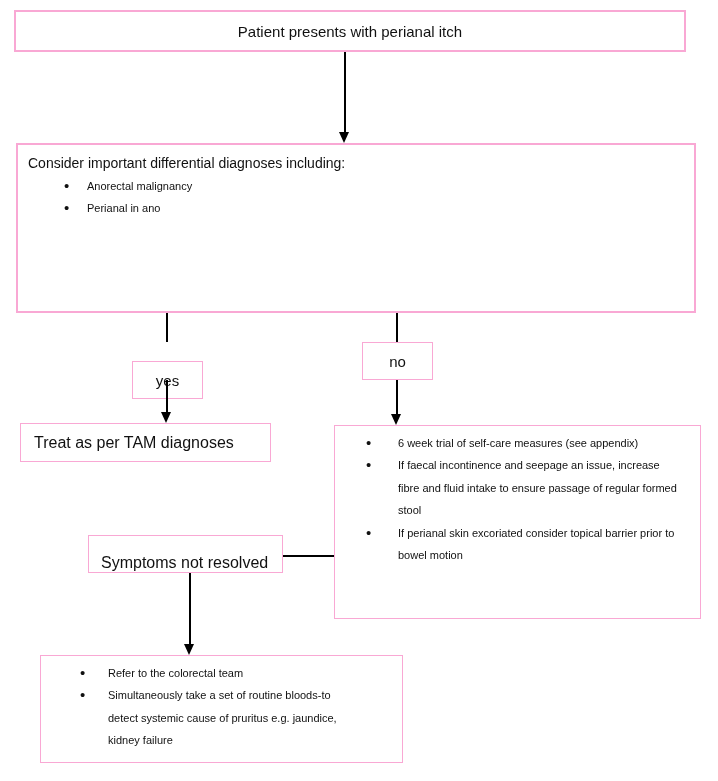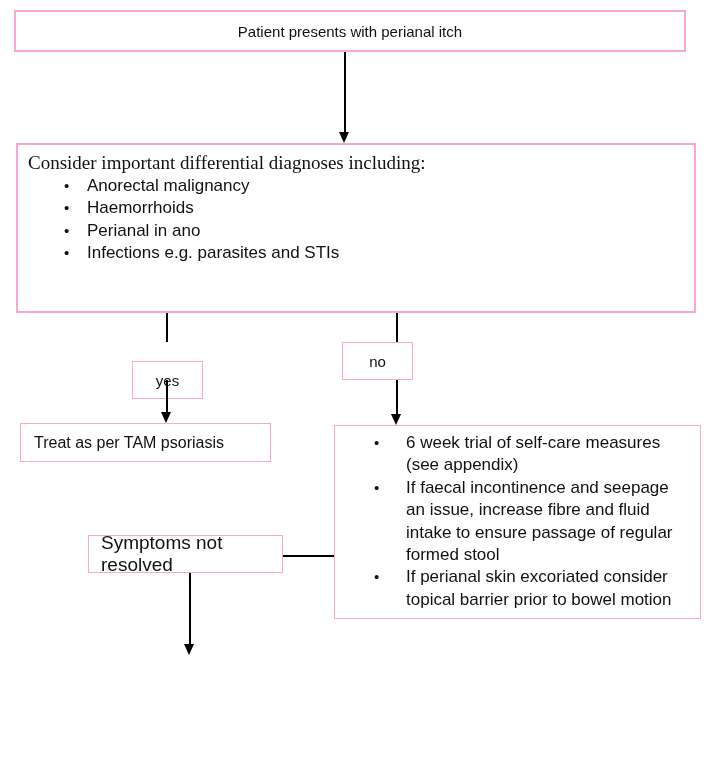--- a/index.html
+++ b/index.html
@@ -30,32 +30,32 @@
   .left-text {
     display: flex;
     align-items: center;
     justify-content: flex-start;
     font-size: 15.5px;
   }
 
   .node-start    { left: 14px;  top: 10px;  width: 672px; height: 42px; }
   .node-diff     { left: 16px;  top: 143px; width: 680px; height: 170px; padding: 6px 10px 0 10px; }
   .node-yes      { left: 132px; top: 342px; width: 71px;  height: 38px; margin-top: 19px; }
-  .node-no       { left: 342px; top: 342px; width: 71px;  height: 38px; }
+  .node-no       { left: 362px; top: 342px; width: 71px;  height: 38px; }
   .node-treat    { left: 20px;  top: 423px; width: 251px; height: 39px; padding-left: 13px; font-size: 16px; }
-  .node-selfcare { left: 334px; top: 425px; width: 367px; height: 194px; padding: 6px 10px 0 10px; }
-  .node-symptoms { left: 88px;  top: 535px; width: 195px; height: 38px; padding-left: 12px; font-size: 19px; }
+  .node-selfcare { left: 334px; top: 425px; width: 367px; height: 194px; padding: 6px 10px 0 2px; }
+  .node-symptoms { left: 88px;  top: 535px; width: 195px; height: 38px; padding-left: 12px; font-size: 16px; align-items: flex-end; }
   .node-refer    { left: 40px;  top: 655px; width: 363px; height: 108px; padding: 6px 10px 0 10px; }
 
-  .diff-heading { font-size: 19px; line-height: 24px; font-family: Liberation Serif, serif; }
+  .diff-heading { font-size: 14px; line-height: 24px; }
 
   ul.bullets { list-style: none; }
   ul.bullets li {
     display: flex;
-    font-size: 17px;
+    font-size: 11px;
     line-height: 22.4px;
   }
   ul.bullets li::before {
     content: "\2022";
     flex: 0 0 auto;
     font-size: 15px;
   }
   .node-diff ul.bullets { margin-left: 36px; }
   .node-diff ul.bullets li::before { width: 23px; }
   .node-selfcare ul.bullets { margin-left: 29px; }
@@ -87,27 +87,21 @@
   <div class="vline" style="left:344px; top:52px; height:81px;"></div>
   <div class="arrowhead" style="left:339px; top:132px;"></div>
 
   <div class="node thick node-diff">
     <div class="diff-heading">Consider important differential diagnoses including:</div>
     <ul class="bullets">
       <li>
           <span>Anorectal malignancy</span>
         </li>
       <li>
-          <span>Haemorrhoids</span>
-        </li>
-      <li>
           <span>Perianal in ano</span>
-        </li>
-      <li>
-          <span>Infections e.g. parasites and STIs</span>
         </li>
     </ul>
   </div>
 
   <div class="vline" style="left:166px; top:313px; height:29px;"></div>
   <div class="vline" style="left:396px; top:313px; height:29px;"></div>
 
   <div class="node center-text node-yes">
     <span>yes</span>
   </div>
@@ -115,21 +109,21 @@
     <span>no</span>
   </div>
 
   <div class="vline" style="left:166px; top:380px; height:34px;"></div>
   <div class="arrowhead" style="left:161px; top:412px;"></div>
 
   <div class="vline" style="left:396px; top:380px; height:35px;"></div>
   <div class="arrowhead" style="left:391px; top:414px;"></div>
 
   <div class="node left-text node-treat">
-    <span>Treat as per TAM psoriasis</span>
+    <span>Treat as per TAM diagnoses</span>
   </div>
 
   <div class="node node-selfcare">
     <ul class="bullets">
       <li>
           <span>6 week trial of self-care measures (see appendix)</span>
         </li>
       <li>
           <span>If faecal incontinence and seepage an issue, increase fibre and fluid intake to ensure passage of regular formed stool</span>
         </li>
@@ -141,14 +135,24 @@
 
   <div class="node left-text node-symptoms">
     <span>Symptoms not resolved</span>
   </div>
 
   <div class="hline" style="left:283px; top:555px; width:51px;"></div>
 
   <div class="vline" style="left:189px; top:573px; height:73px;"></div>
   <div class="arrowhead" style="left:184px; top:644px;"></div>
 
+  <div class="node node-refer">
+    <ul class="bullets">
+      <li>
+          <span>Refer to the colorectal team</span>
+        </li>
+      <li>
+          <span>Simultaneously take a set of routine bloods-to detect systemic cause of pruritus e.g. jaundice, kidney failure</span>
+        </li>
+    </ul>
+  </div>
 
 </div>
 
 </body></html>

